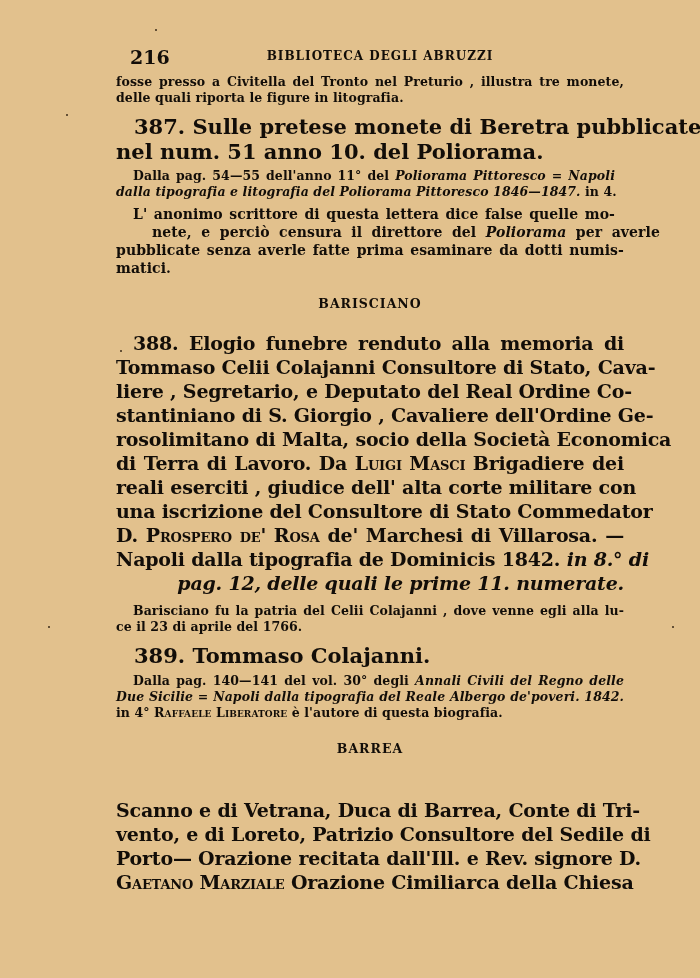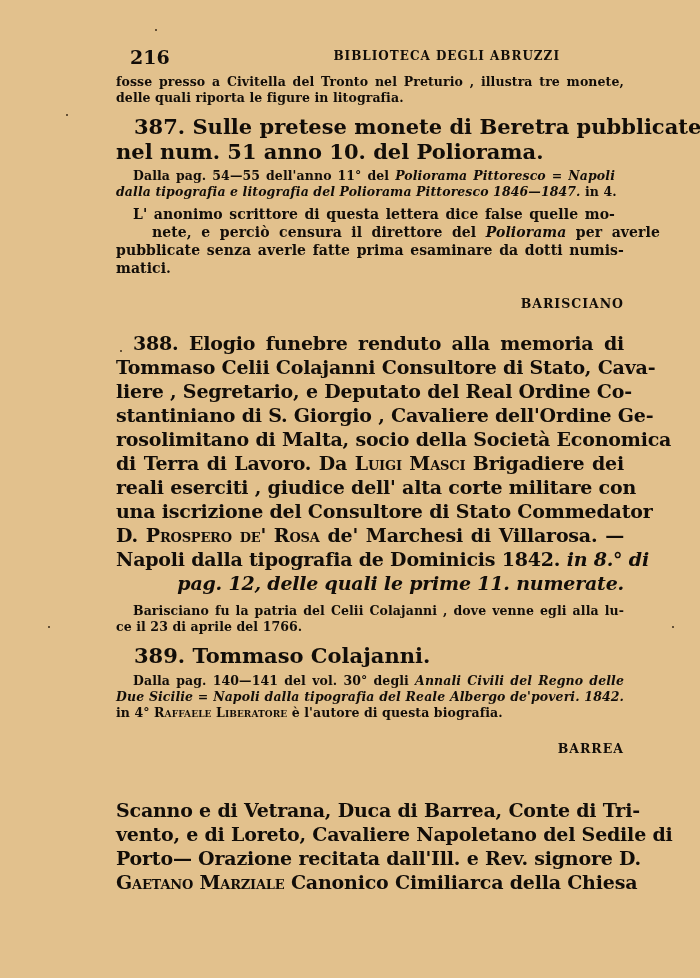--- a/index.html
+++ b/index.html
@@ -10,21 +10,21 @@
     font-family: "DejaVu Serif", "Liberation Serif", serif;
   }
   .page { position: relative; width: 700px; height: 978px; }
   .line { position: absolute; left: 116px; width: 508px; white-space: nowrap; }
   .sm { font-size: 12.5px; font-weight: bold; font-family: "DejaVu Serif", serif; letter-spacing: 0.1px; }
   .lg { font-size: 19px; font-weight: bold; font-family: "DejaVu Serif", serif; letter-spacing: -0.2px; }
   .md { font-size: 21px; font-family: "DejaVu Serif", serif; }
   .just { text-align-last: justify; text-align: justify; }
   .it { font-style: italic; }
   .sc { font-variant: small-caps; }
-  .center { text-align: right; }
+  .center { text-align: center; }
   .header { font-size: 12px; font-weight: bold; font-variant: small-caps; letter-spacing: 1px; }
   .pagenum { position: absolute; left: 130px; top: 46px; font-size: 19px; font-weight: bold; }
   .section { font-size: 12.5px; font-weight: 900; letter-spacing: 1px; text-transform: uppercase; }
   .speck { position: absolute; width: 2px; height: 2px; background: #3a2a18; border-radius: 1px; }
 </style>
 </head>
 <body>
 
 <div class="page">
 
@@ -63,22 +63,22 @@
   <div class="line sm" style="top:619px;">ce il 23 di aprile del 1766.</div>
 
   <div class="line md" style="top:643px;left:134px;font-weight:bold;">389. Tommaso Colajanni.</div>
   <div class="line sm just" style="top:673px;left:133px;width:491px;"><span>Dalla pag. 140—141 del vol. 30° degli </span><span class="it">Annali Civili del Regno delle</span></div>
   <div class="line sm just" style="top:689px;"><span class="it">Due Sicilie = Napoli dalla tipografia del Reale Albergo de'poveri. 1842.</span></div>
   <div class="line sm" style="top:705px;"><span>in 4° </span><span class="sc">Raffaele Liberatore</span><span> è l'autore di questa biografia.</span></div>
 
   <div class="line section center" style="top:741px;">BARREA</div>
 
   <div class="line lg just" style="top:799px;">Scanno e di Vetrana, Duca di Barrea, Conte di Tri-</div>
-  <div class="line lg just" style="top:823px;">vento, e di Loreto, Cavaliere Napoletano del Sedile di</div>
+  <div class="line lg just" style="top:823px;">vento, e di Loreto, Patrizio Consultore del Sedile di</div>
   <div class="line lg just" style="top:847px;">Porto— Orazione recitata dall'Ill. e Rev. signore D.</div>
-  <div class="line lg just" style="top:871px;"><span class="sc">Gaetano Marziale</span><span> Canonico Cimiliarca della Chiesa</span></div>
+  <div class="line lg just" style="top:871px;"><span class="sc">Gaetano Marziale</span><span> Orazione Cimiliarca della Chiesa</span></div>
 
   <div class="speck" style="left:155px;top:29px;"></div>
   <div class="speck" style="left:66px;top:114px;"></div>
   <div class="speck" style="left:48px;top:626px;"></div>
   <div class="speck" style="left:672px;top:626px;"></div>
   <div class="speck" style="left:120px;top:350px;"></div>
 </div>
 
 </body></html>

